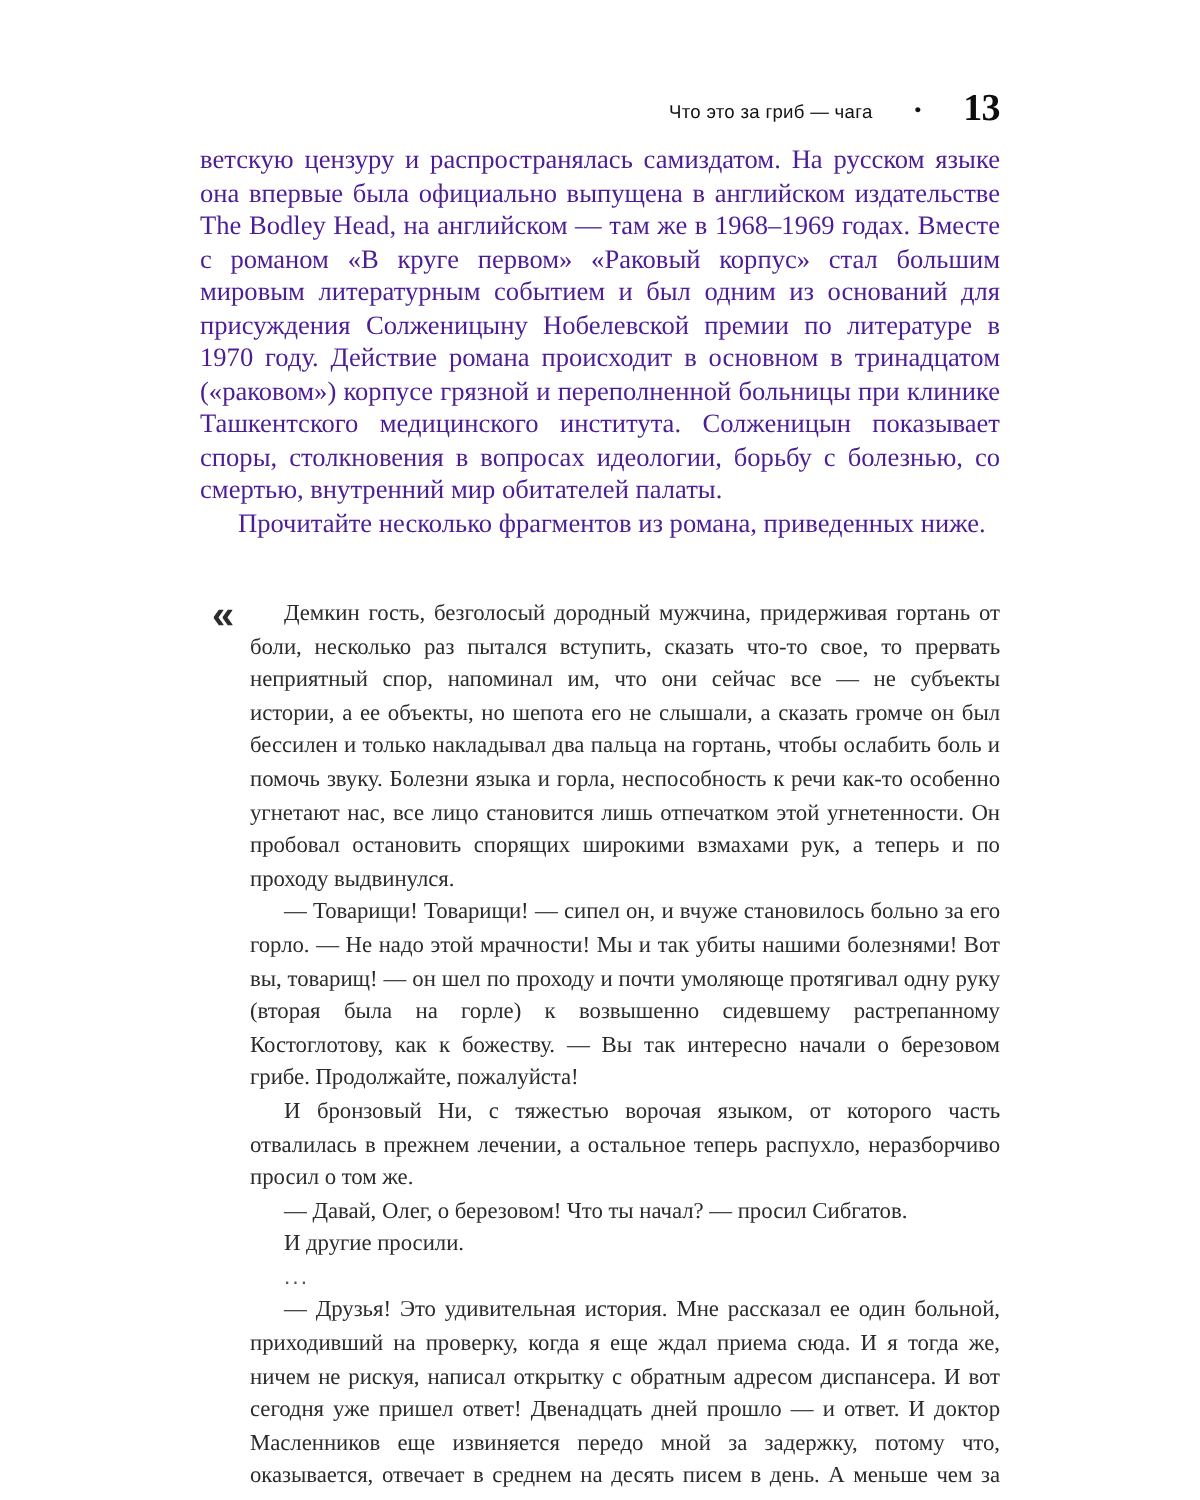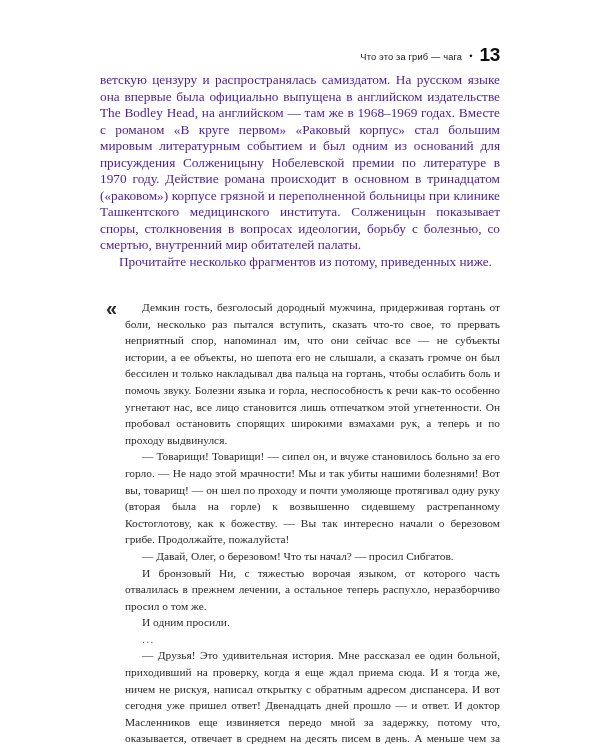--- a/index.html
+++ b/index.html
@@ -26,42 +26,42 @@
 
   
   .running-head {
     position: absolute;
     top: 44px;
     left: 100px;
     right: 100px;
     display: flex;
     align-items: baseline;
     justify-content: flex-end;
-    gap: 0;
+    gap: 14px;
     height: 22px;
   }
   .running-head .rh-title {
     font-family: "Liberation Sans", "DejaVu Sans", sans-serif;
     font-size: 9.3px;
     letter-spacing: 0.15px;
     color: #121212;
     white-space: nowrap;
     line-height: 1;
   }
   .running-head .rh-sep {
     font-family: "Liberation Sans", "DejaVu Sans", sans-serif;
     font-size: 9.5px;
     color: #121212;
     margin: 0 7px 0 7px;
     position: relative;
     top: -1px;
     line-height: 1;
   }
   .running-head .rh-folio {
-    font-family: Liberation Sans, sans-serif;
+    font-family: Liberation Serif, serif;
     font-weight: bold;
     font-size: 19px;
     color: #0d0d0d;
     letter-spacing: -0.3px;
     line-height: 1;
     position: relative;
     top: 1px;
   }
 
   
@@ -133,30 +133,30 @@
 <div class="page">
 
   <div class="running-head">
     <span class="rh-title">Что это за гриб — чага</span>
     <span class="rh-sep">•</span>
     <span class="rh-folio">13</span>
   </div>
 
   <div class="body-block">
     <p>ветскую цензуру и распространялась самиздатом. На русском языке она впервые была официально выпущена в английском издательстве The Bodley Head, на английском — там же в 1968–1969 годах. Вместе с романом «В круге первом» «Раковый корпус» стал большим мировым литературным событием и был одним из оснований для присуждения Солженицыну Нобелевской премии по литературе в 1970 году. Действие романа происходит в основном в тринадцатом («раковом») корпусе грязной и переполненной больницы при клинике Ташкентского медицинского института. Солженицын показывает споры, столкновения в вопросах идеологии, борьбу с болезнью, со смертью, внутренний мир обитателей палаты.</p>
-    <p class="indent">Прочитайте несколько фрагментов из потому, приведенных ниже.</p>
+    <p class="indent">Прочитайте несколько фрагментов из романа, приведенных ниже.</p>
   </div>
 
   <div class="quote-block">
     <span class="quote-mark">«</span>
     <div class="quote-body">
       <p class="indent">Демкин гость, безголосый дородный мужчина, придерживая гортань от боли, несколько раз пытался вступить, сказать что-то свое, то прервать неприятный спор, напоминал им, что они сейчас все — не субъекты истории, а ее объекты, но шепота его не слышали, а сказать громче он был бессилен и только накладывал два пальца на гортань, чтобы ослабить боль и помочь звуку. Болезни языка и горла, неспособность к речи как-то особенно угнетают нас, все лицо становится лишь отпечатком этой угнетенности. Он пробовал остановить спорящих широкими взмахами рук, а теперь и по проходу выдвинулся.</p>
       <p class="indent">— Товарищи! Товарищи! — сипел он, и вчуже становилось больно за его горло. — Не надо этой мрачности! Мы и так убиты нашими болезнями! Вот вы, товарищ! — он шел по проходу и почти умоляюще протягивал одну руку (вторая была на горле) к возвышенно сидевшему растрепанному Костоглотову, как к божеству. — Вы так интересно начали о березовом грибе. Продолжайте, пожалуйста!</p>
+      <p class="indent">И бронзовый Ни, с тяжестью ворочая языком, от которого часть отвалилась в прежнем лечении, а остальное теперь распухло, неразборчиво просил о том же.</p>
       <p class="indent">— Давай, Олег, о березовом! Что ты начал? — просил Сибгатов.</p>
-      <p class="indent">И бронзовый Ни, с тяжестью ворочая языком, от которого часть отвалилась в прежнем лечении, а остальное теперь распухло, неразборчиво просил о том же.</p>
-      <p class="indent">И одним просили.</p>
+      <p class="indent">И другие просили.</p>
       <p class="ellipsis">...</p>
       <p class="indent">— Друзья! Это удивительная история. Мне рассказал ее один больной, приходивший на проверку, когда я еще ждал приема сюда. И я тогда же, ничем не рискуя, написал открытку с обратным адресом диспансера. И вот сегодня уже пришел ответ! Двенадцать дней прошло — и ответ. И доктор Масленников еще извиняется передо мной за задержку, потому что, оказывается, отвечает в среднем на десять писем в день. А меньше чем за полчаса толкового письма ведь не напишешь. Так он пять часов в день одни письма пишет! И ничего за это не получает!</p>
 
     </div>
   </div>
 
 </div>
 
 </body></html>

